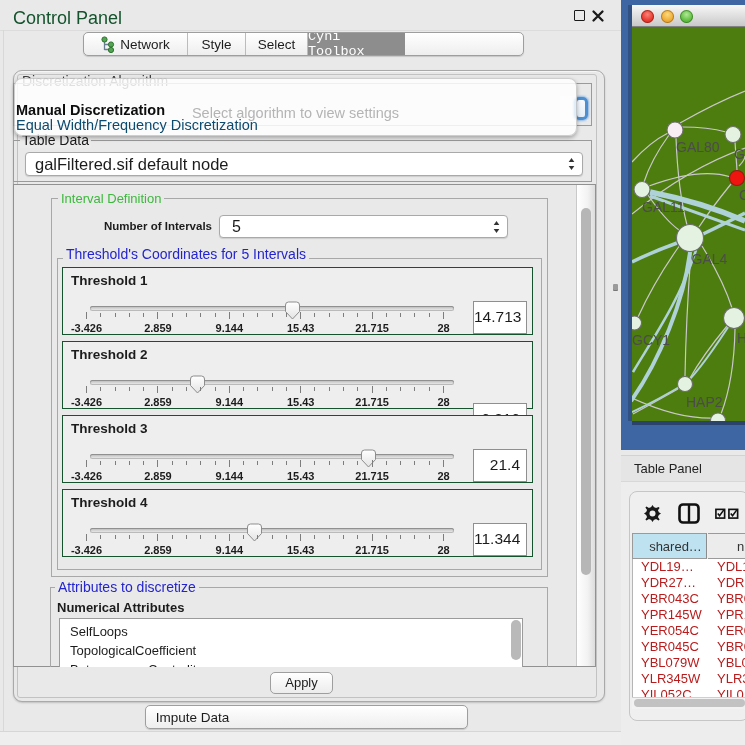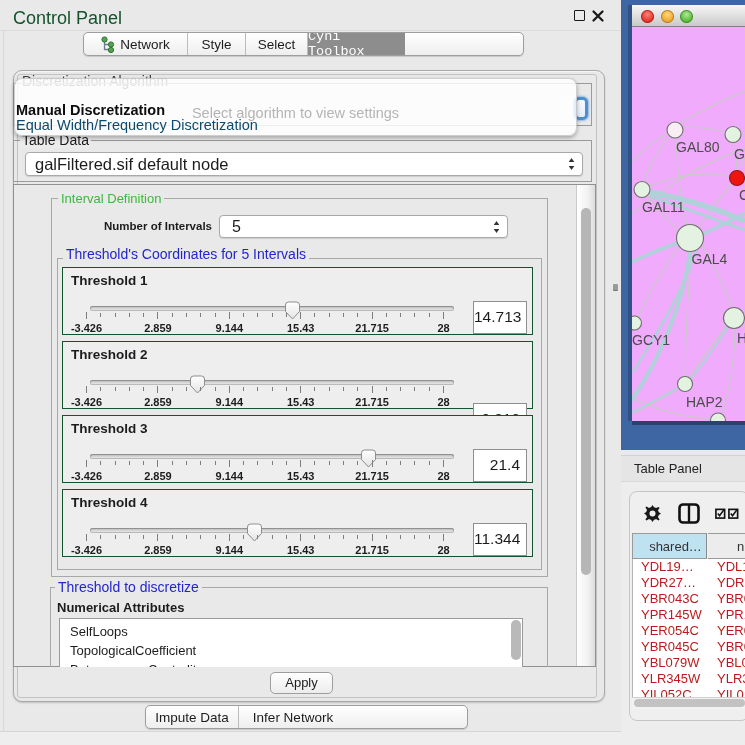--- a/index.html
+++ b/index.html
@@ -172,51 +172,50 @@
   <div class="ticklabel" style="left:23.5px; top:54px;">-3.426</div>
     <div class="ticklabel" style="left:94.9px; top:54px;">2.859</div>
     <div class="ticklabel" style="left:166.3px; top:54px;">9.144</div>
     <div class="ticklabel" style="left:237.7px; top:54px;">15.43</div>
     <div class="ticklabel" style="left:309.1px; top:54px;">21.715</div>
     <div class="ticklabel" style="left:380.5px; top:54px;">28</div>
   <div class="numfield" style="left:410px; top:33px;">11.344</div>
 </div>
 
 <div class="groupbox" style="left:50px; top:587px; width:498px; height:80px; border-bottom:none;"></div>
-<div class="grouplabel" style="left:55px; top:580px; color:#2424cd; font-size:14px; line-height:14px;">Threshold to discretize</div>
+<div class="grouplabel" style="left:55px; top:580px; color:#2424cd; font-size:14px; line-height:14px;">Attributes to discretize</div>
 <div class="abs" style="left:57px; top:600px; font-size:13px; font-weight:bold;">Numerical Attributes</div>
 <div class="abs" style="left:59px; top:618px; width:464px; height:49px; background:#ffffff; border:1px solid #9b9b9b; border-bottom:none; overflow:hidden; font-size:13px;">
   <div style="padding:3px 0 0 10px; line-height:19px;">SelfLoops<br>TopologicalCoefficient<br>BetweennessCentrality</div>
   <div style="position:absolute; right:1px; top:1px; width:10px; height:40px; background:#b9b9b9; border-radius:5px;"></div>
 </div>
 
 <div class="abs" style="left:576px; top:185px; width:19px; height:481px; background:linear-gradient(90deg,#ffffff,#f2f2f2 60%,#dcdcdc); border-left:1px solid #c9c9c9;"></div>
 <div class="abs" style="left:581px; top:208px; width:10px; height:367px; background:#b6b6b6; border-radius:5px;"></div>
 
 <div class="abs" style="left:270px; top:672px; width:63px; height:22px; background:linear-gradient(#ffffff,#ececec); border:1px solid #9e9e9e; border-radius:5px; font-size:13px; text-align:center; line-height:20px;">Apply</div>
 
 <div class="seg" style="left:145px; top:705px; width:323px;">
   <div class="s" style="width:93px;">Impute Data</div>
-  <div class="s" style="width:108px;">Infer Network</div>
 </div>
 
 <div class="abs" style="left:14px; top:78px; width:563px; height:58px; background:rgba(255,255,255,0.84); border:1px solid rgba(150,150,150,0.45); border-radius:8px; box-shadow:0 2px 4px rgba(0,0,0,0.3); z-index:30;"></div>
 <div class="abs" style="left:14px; top:85px; width:563px; text-align:center; font-size:14.5px; color:#b4b4b4; z-index:31;margin-top:20px;">Select algorithm to view settings</div>
 <div class="abs" style="left:16px; top:101.5px; font-size:14.5px; font-weight:bold; color:#0d0d0d; z-index:31;">Manual Discretization</div>
 <div class="abs" style="left:16px; top:117px; font-size:14.5px; color:#0c4a6e; z-index:31;">Equal Width/Frequency Discretization</div>
 
 <div class="abs" style="left:621px; top:0; width:124px; height:450px; background:#3e66a2;"></div>
 
 <div class="abs" style="left:628px; top:5px; width:5px; height:416px; background:rgba(20,30,50,0.28);"></div>
 <div class="abs" style="left:632px; top:421px; width:113px; height:4px; background:rgba(15,25,45,0.45);"></div>
 <div class="abs" style="left:632px; top:5px; width:113px; height:22px; background:linear-gradient(#f7f7f7,#c9c9c9); border-bottom:1px solid #828282;"></div>
 <div class="abs" style="left:641px; top:10px; width:13px; height:13px; border-radius:7px; background:radial-gradient(circle at 50% 35%, #f98379, #ea3c30 55%, #c81e14); box-shadow:inset 0 0 0 1px rgba(120,20,10,0.55);"></div>
 <div class="abs" style="left:660.5px; top:10px; width:13px; height:13px; border-radius:7px; background:radial-gradient(circle at 50% 35%, #fcd97e, #f0ad37 55%, #cf8a1c); box-shadow:inset 0 0 0 1px rgba(140,90,10,0.55);"></div>
 <div class="abs" style="left:680px; top:10px; width:13px; height:13px; border-radius:7px; background:radial-gradient(circle at 50% 35%, #b1e895, #62c144 55%, #3f9c28); box-shadow:inset 0 0 0 1px rgba(40,100,20,0.55);"></div>
-<div class="abs" style="left:632px; top:27px; width:113px; height:394px; background:#f0abfc; overflow:hidden;">
+<div class="abs" style="left:632px; top:27px; width:113px; height:394px; background:#4d7c0f; overflow:hidden;">
 <svg width="113" height="394" viewBox="632 27 113 394" style="display:block;">
   <g fill="none" stroke="#c9c9c9" stroke-width="1.2">
     <path d="M680 123 Q715 103 745 91"></path>
     <path d="M682 127 Q708 127 726 132"></path>
     <path d="M676 138 Q678 190 687 225"></path>
     <path d="M669 135 Q651 160 644 182"></path>
     <path d="M735 142 L737 170"></path>
     <path d="M731 184 Q710 210 699 227"></path>
     <path d="M648 195 Q665 220 679 230"></path>
     <path d="M649 186 Q700 167 731 177"></path>

